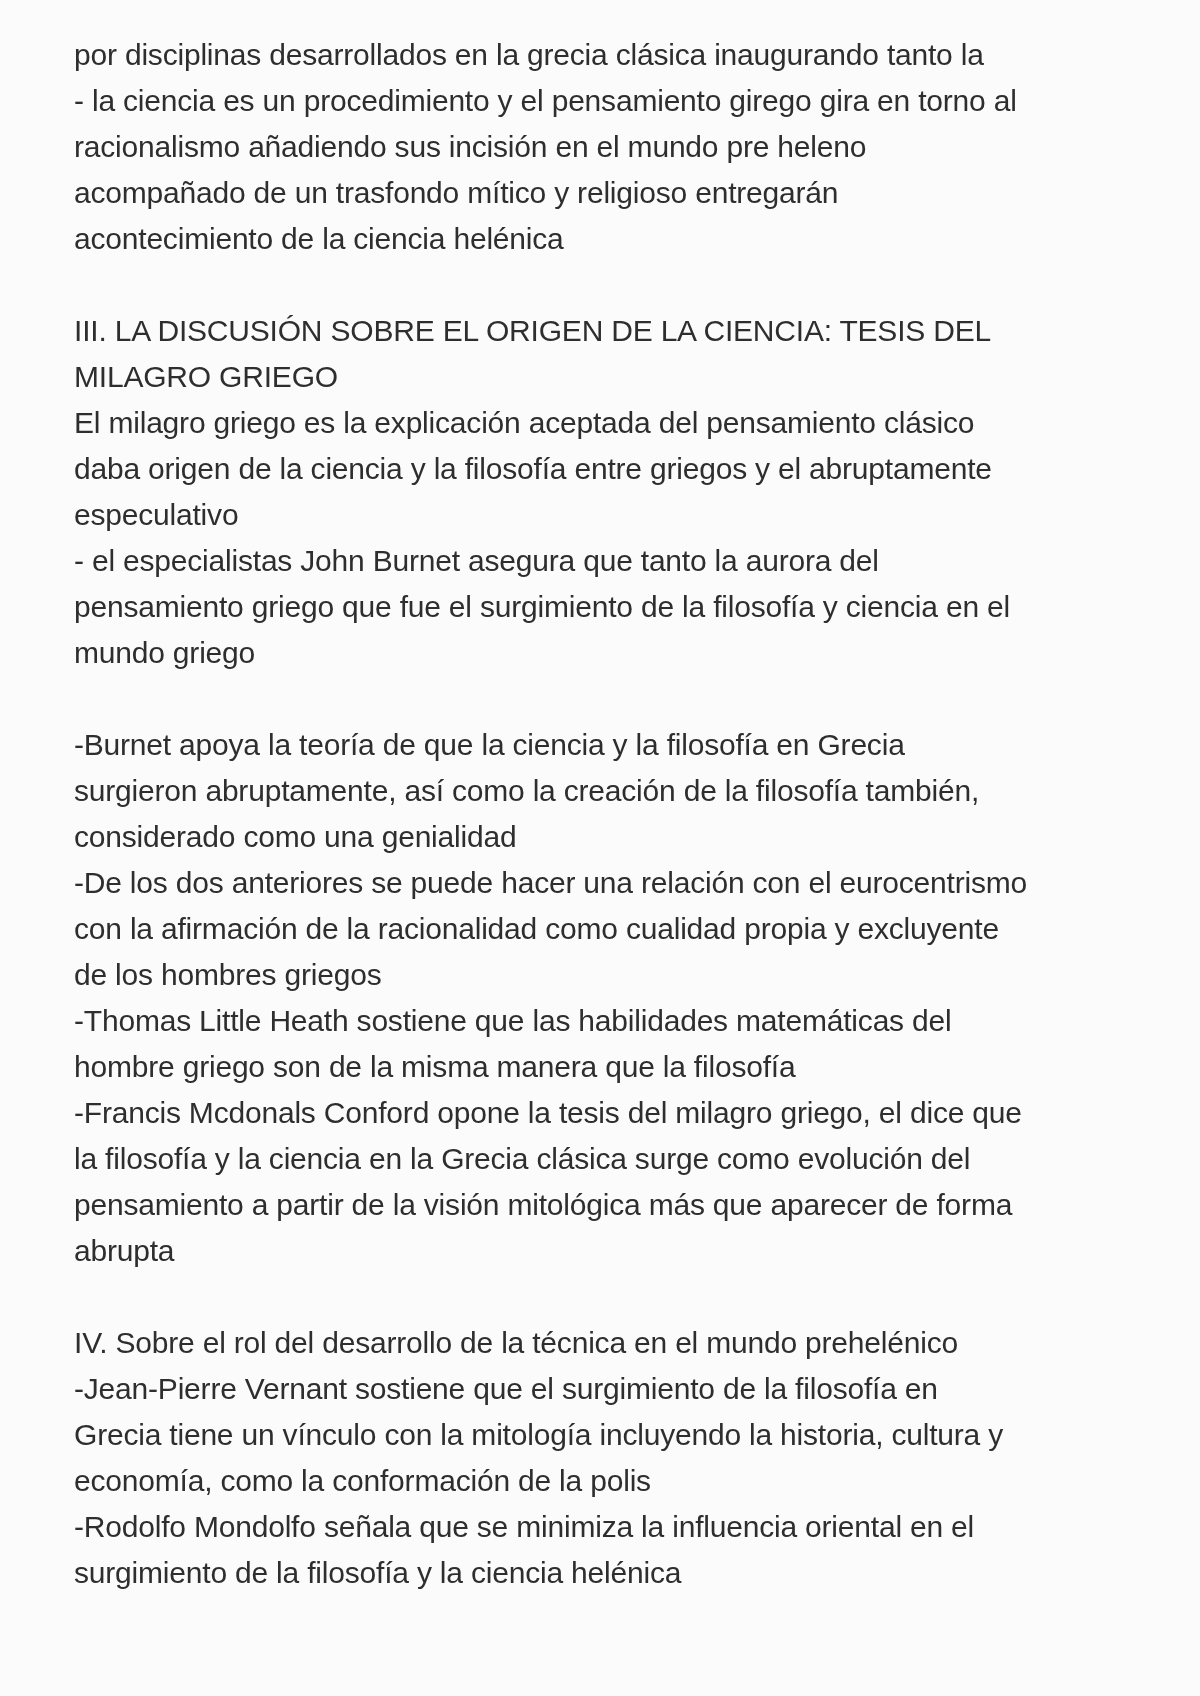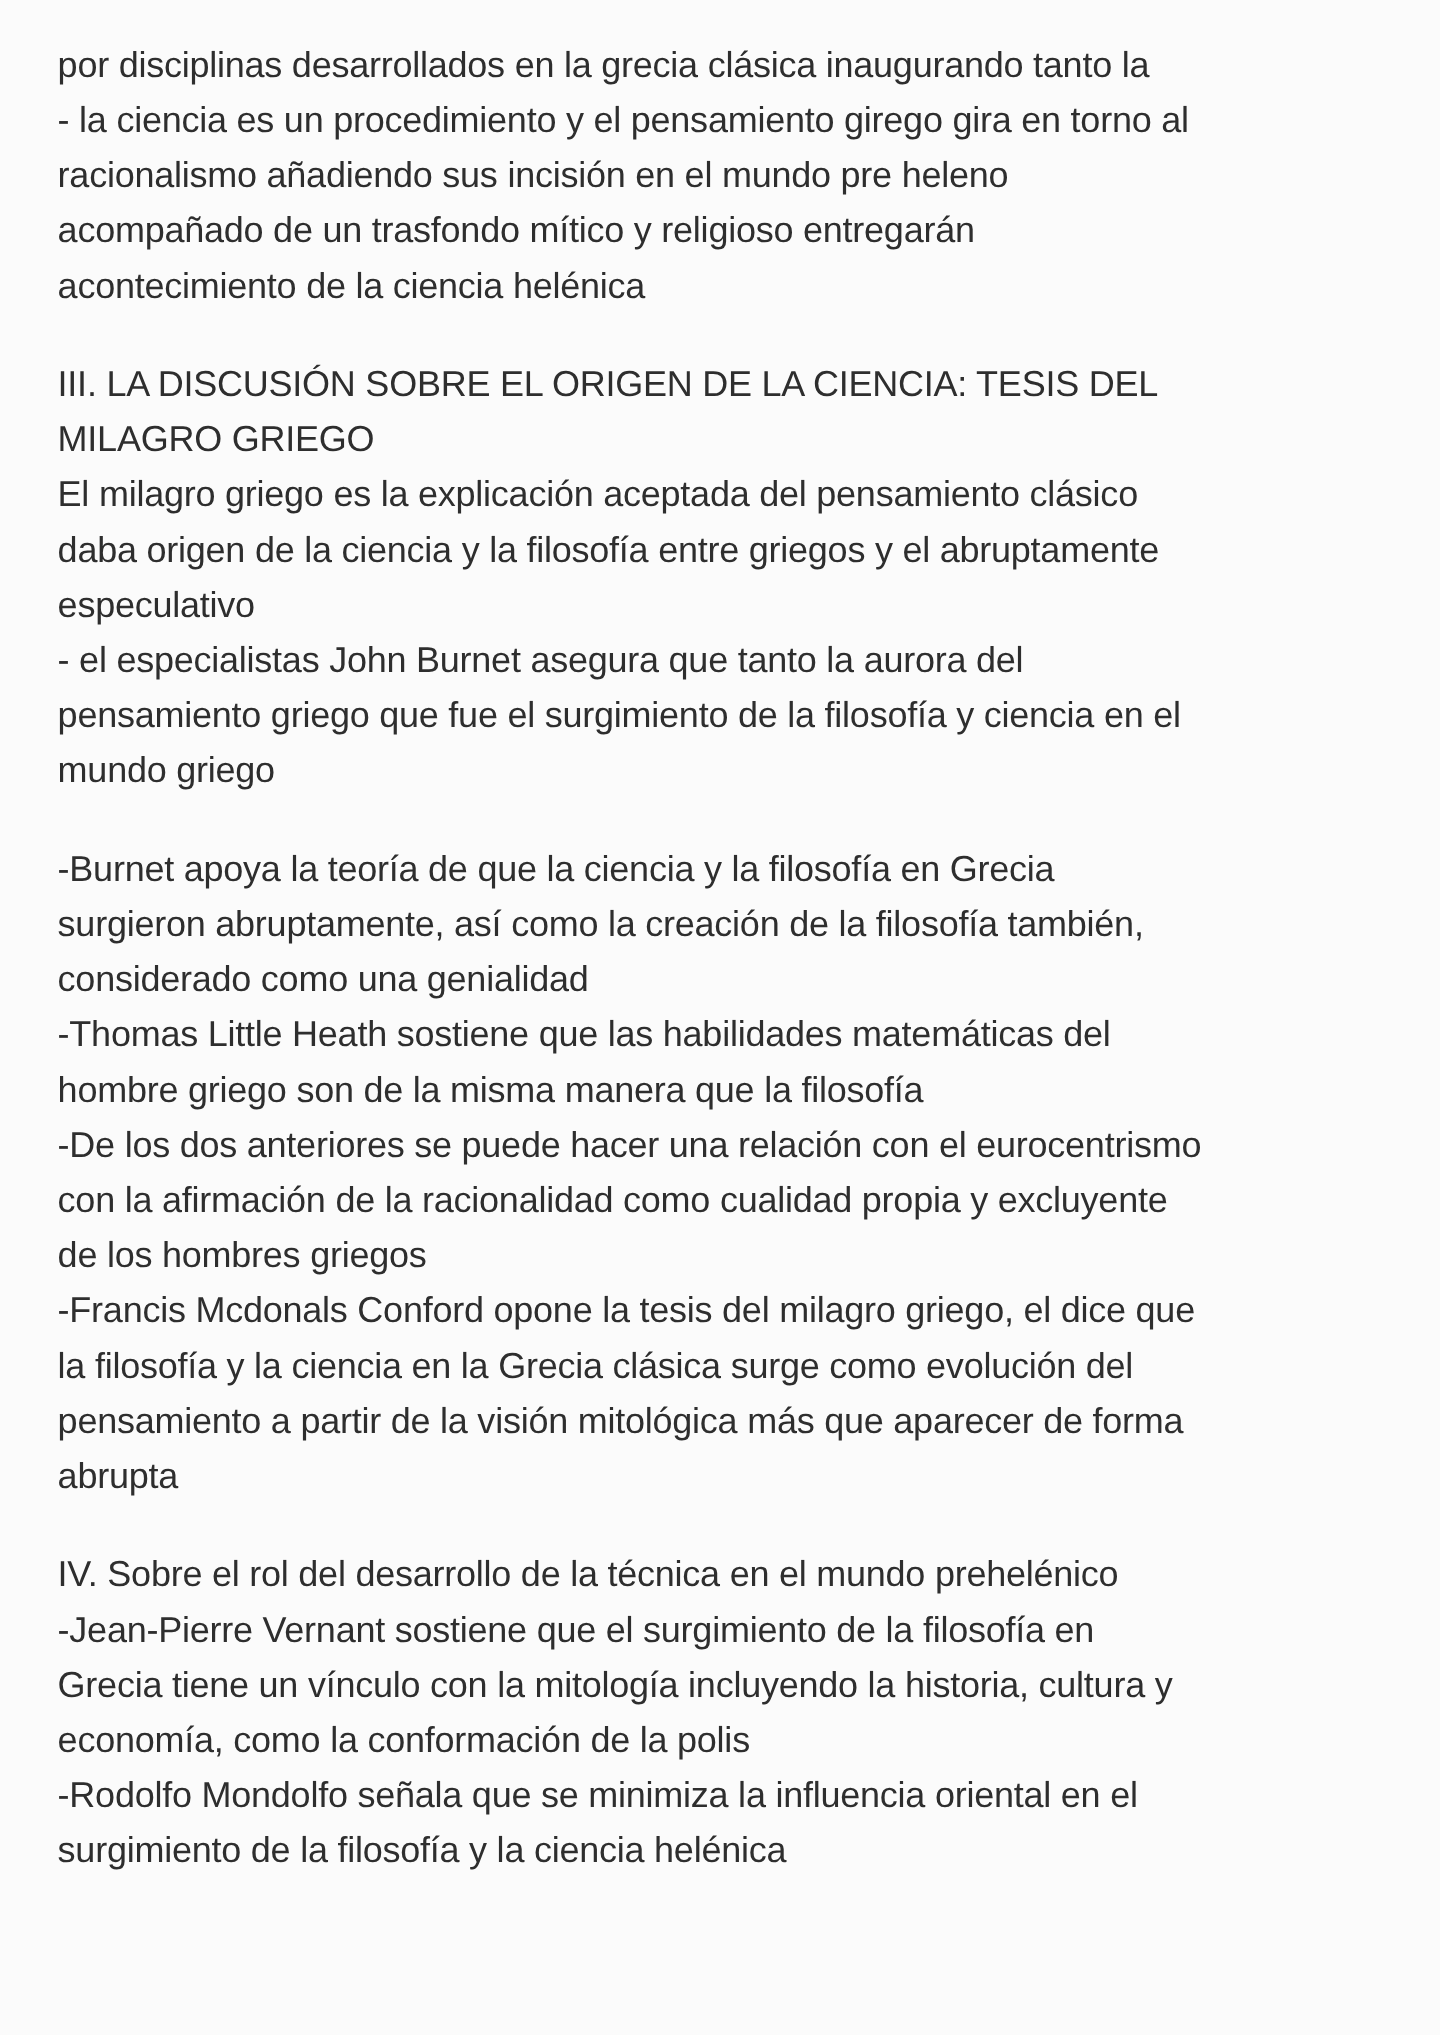--- a/index.html
+++ b/index.html
@@ -10,32 +10,32 @@
     width: 1200px;
     height: 1696px;
     background: #fbfbfb;
     overflow: hidden;
     font-family: "Liberation Sans", "DejaVu Sans", sans-serif;
   }
   .page {
     box-sizing: border-box;
     width: 1200px;
     height: 1696px;
-    padding: 32px 30px 0 48px;
+    padding: 32px 30px 0 74px;
     color: #2e2e2e;
     font-size: 30px;
     line-height: 46px;
     letter-spacing: -0.2px;
     font-weight: 400;
   }
   .block {
     margin: 0;
   }
   .block.gap-before {
-    margin-top: 36px;
+    margin-top: 46px;
   }
   .line {
     white-space: pre;
   }
 </style>
 </head>
 <body>
 
 <main class="page">
 
@@ -67,28 +67,28 @@
     <div class="line">mundo griego</div>
   </section>
 
   <section class="block gap-before">
     <div class="line">-Burnet apoya la teoría de que la ciencia y la filosofía en Grecia</div>
     <div class="line">surgieron abruptamente, así como la creación de la filosofía también,</div>
     <div class="line">considerado como una genialidad</div>
   </section>
 
   <section class="block">
-    <div class="line">-Thomas Little Heath sostiene que las habilidades matemáticas del</div>
-    <div class="line">hombre griego son de la misma manera que la filosofía</div>
+    <div class="line">-De los dos anteriores se puede hacer una relación con el eurocentrismo</div>
+    <div class="line">con la afirmación de la racionalidad como cualidad propia y excluyente</div>
+    <div class="line">de los hombres griegos</div>
   </section>
 
   <section class="block">
-    <div class="line">-De los dos anteriores se puede hacer una relación con el eurocentrismo</div>
-    <div class="line">con la afirmación de la racionalidad como cualidad propia y excluyente</div>
-    <div class="line">de los hombres griegos</div>
+    <div class="line">-Thomas Little Heath sostiene que las habilidades matemáticas del</div>
+    <div class="line">hombre griego son de la misma manera que la filosofía</div>
   </section>
 
   <section class="block">
     <div class="line">-Francis Mcdonals Conford opone la tesis del milagro griego, el dice que</div>
     <div class="line">la filosofía y la ciencia en la Grecia clásica surge como evolución del</div>
     <div class="line">pensamiento a partir de la visión mitológica más que aparecer de forma</div>
     <div class="line">abrupta</div>
   </section>
 
   <section class="block gap-before">

